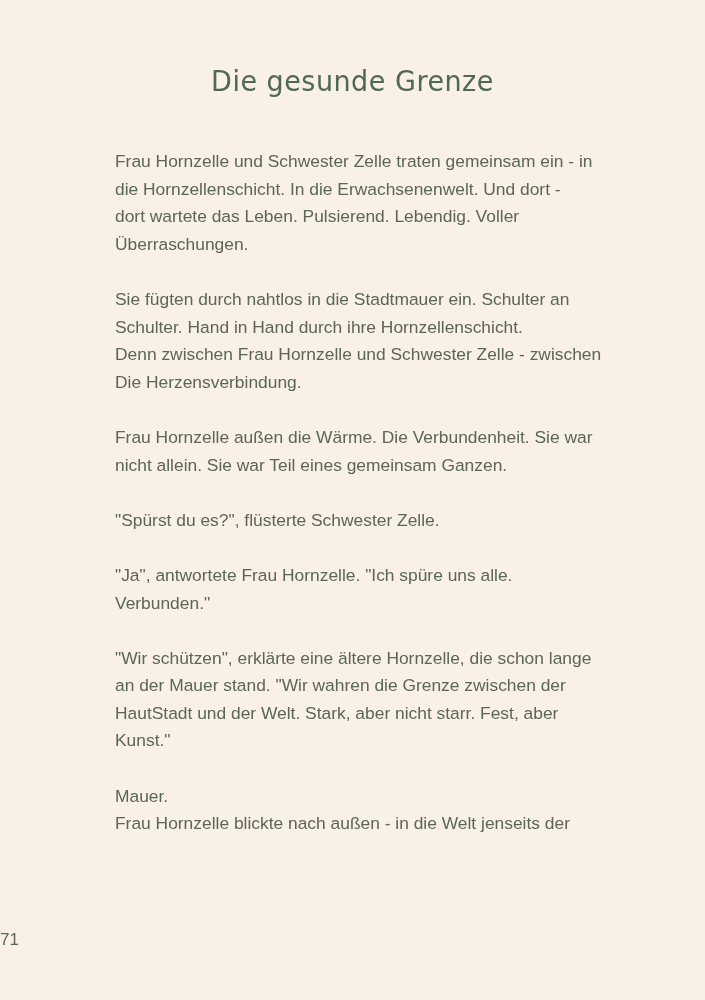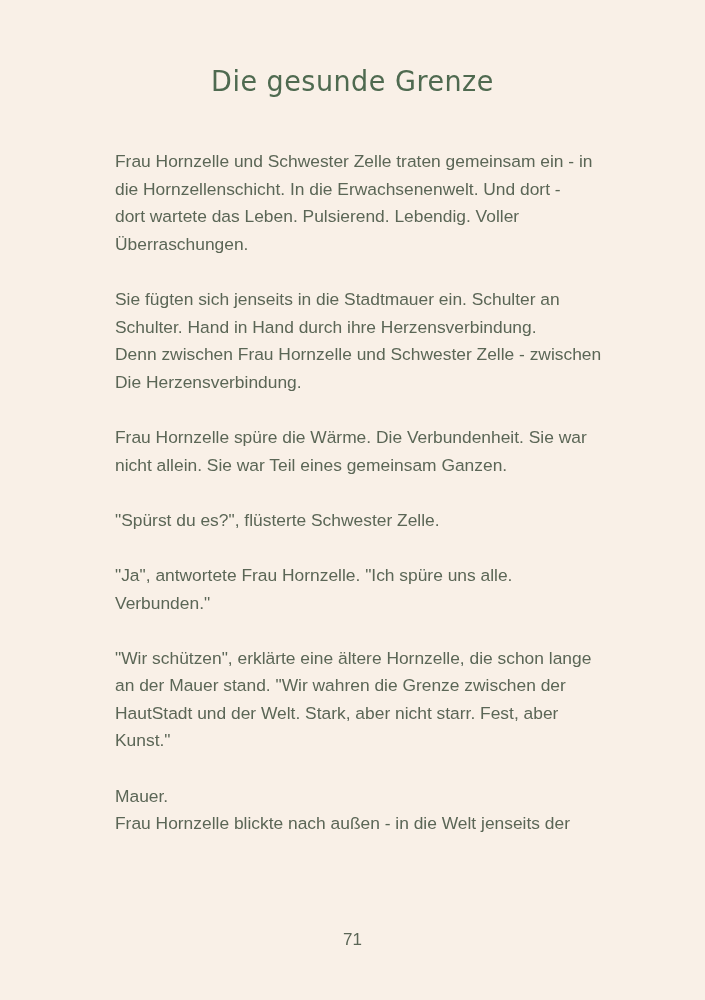--- a/index.html
+++ b/index.html
@@ -49,47 +49,46 @@
     }
     .line {
       display: block;
       white-space: nowrap;
     }
     .page-number {
       position: absolute;
       top: 930px;
       left: 0;
       width: 705px;
-      text-align: center;
       color: #5b6656;
       font-size: 17px;
       font-family: "Liberation Sans", sans-serif;
     }
   </style>
 </head>
 <body>
 
 <div class="page">
   <h1 class="title">Die gesunde Grenze</h1>
 
   <div class="body-text">
     <p class="para">
       <span class="line">Frau Hornzelle und Schwester Zelle traten gemeinsam ein - in</span>
       <span class="line">die Hornzellenschicht. In die Erwachsenenwelt. Und dort -</span>
       <span class="line">dort wartete das Leben. Pulsierend. Lebendig. Voller</span>
       <span class="line">Überraschungen.</span>
     </p>
     <p class="para">
-      <span class="line">Sie fügten sich jenseits in die Stadtmauer ein. Schulter an</span>
-      <span class="line">Schulter. Hand in Hand durch ihre Herzensverbindung.</span>
+      <span class="line">Sie fügten durch nahtlos in die Stadtmauer ein. Schulter an</span>
+      <span class="line">Schulter. Hand in Hand durch ihre Hornzellenschicht.</span>
       <span class="line">Denn zwischen Frau Hornzelle und Schwester Zelle - zwischen</span>
       <span class="line">Die Herzensverbindung.</span>
     </p>
     <p class="para">
-      <span class="line">Frau Hornzelle spüre die Wärme. Die Verbundenheit. Sie war</span>
+      <span class="line">Frau Hornzelle außen die Wärme. Die Verbundenheit. Sie war</span>
       <span class="line">nicht allein. Sie war Teil eines gemeinsam Ganzen.</span>
     </p>
     <p class="para">
       <span class="line">"Spürst du es?", flüsterte Schwester Zelle.</span>
     </p>
     <p class="para">
       <span class="line">"Ja", antwortete Frau Hornzelle. "Ich spüre uns alle.</span>
       <span class="line">Verbunden."</span>
     </p>
     <p class="para">

